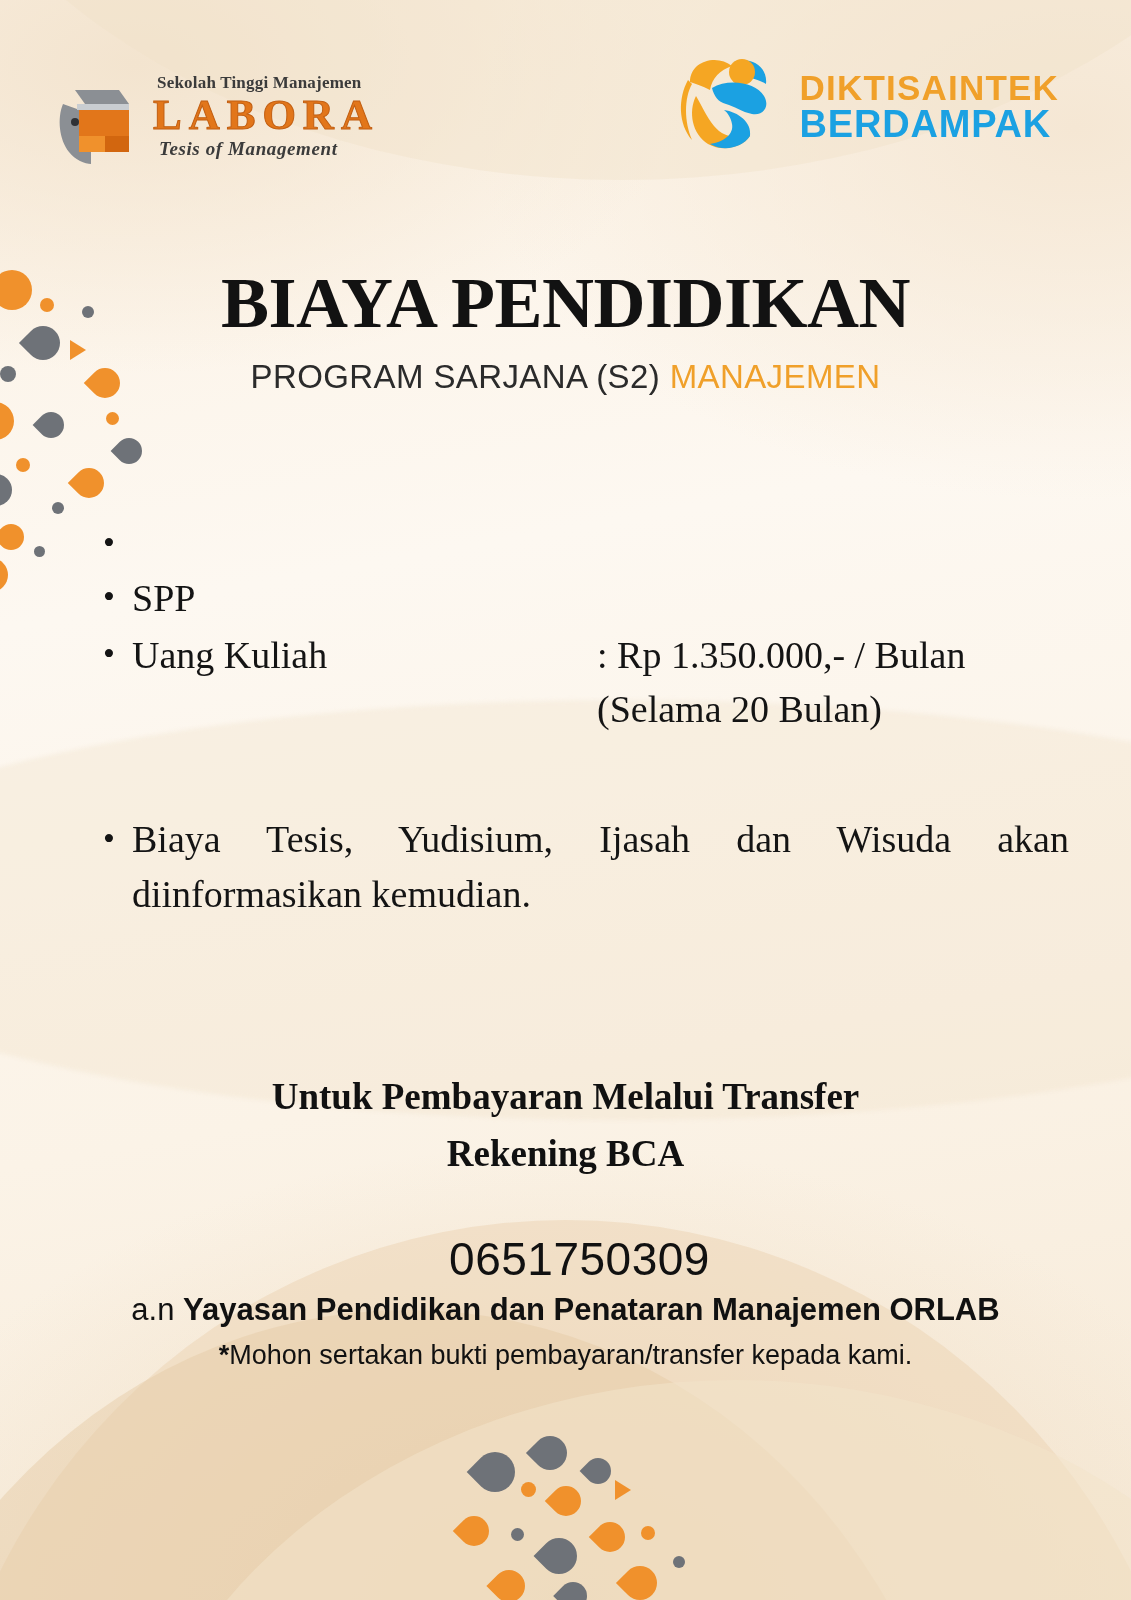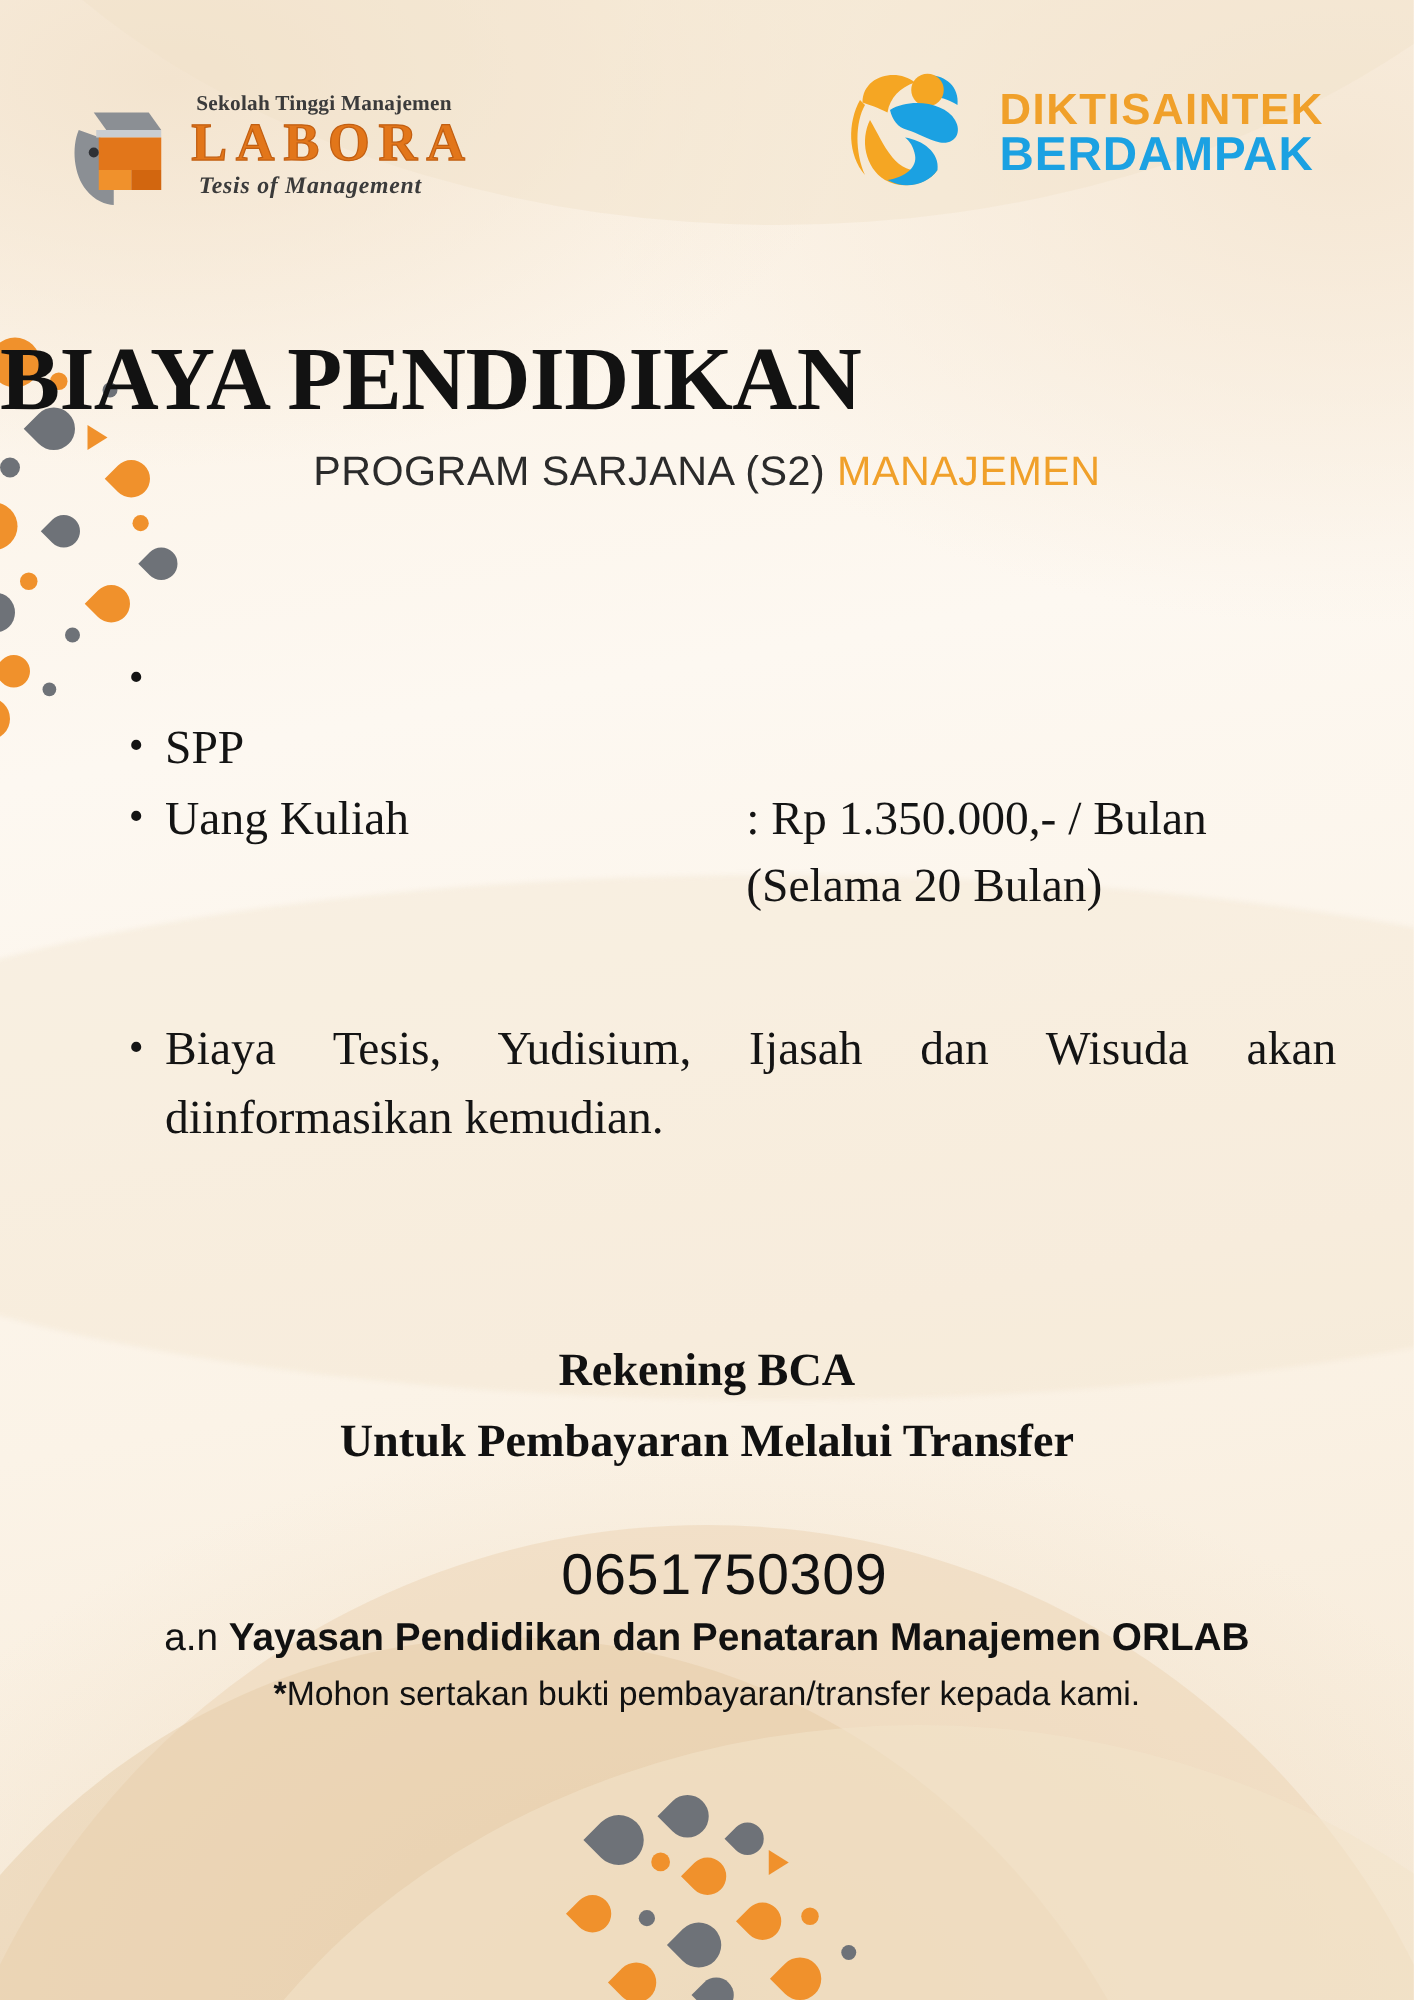--- a/index.html
+++ b/index.html
@@ -138,21 +138,21 @@
     font-size: 38px;
     font-weight: 700;
     color: #1ba1e2;
     letter-spacing: 0.8px;
   }
 
   
   .title {
     position: absolute;
     top: 262px; left: 0; right: 0;
-    text-align: left;
+    text-align: center;
     font-family: "Liberation Serif", serif;
     font-weight: 700;
     font-size: 72px;
     letter-spacing: -0.5px;
     color: #121212;
   }
   .subtitle {
     position: absolute;
     top: 358px; left: 0; right: 0;
     text-align: center;
@@ -367,22 +367,22 @@
 
     <div class="fee-note">(Selama 20 Bulan)</div>
   </div>
 
   <div class="extra-note">
     <span class="bullet">•</span>
     <span class="text">Biaya Tesis, Yudisium, Ijasah dan Wisuda akan diinformasikan kemudian.</span>
   </div>
 
   <div class="pay">
+    <div class="pay-line">Untuk Pembayaran Melalui Transfer</div>
     <div class="pay-line">Rekening BCA</div>
-    <div class="pay-line">Untuk Pembayaran Melalui Transfer</div>
   </div>
 
   <div class="account-no">0651750309</div>
 
   <div class="account-name">
     <span class="an">a.n </span><span class="nm">Yayasan Pendidikan dan Penataran Manajemen ORLAB</span>
   </div>
 
   <div class="pay-warning">
     <span class="star">*</span><span>Mohon sertakan bukti pembayaran/transfer kepada kami.</span>

